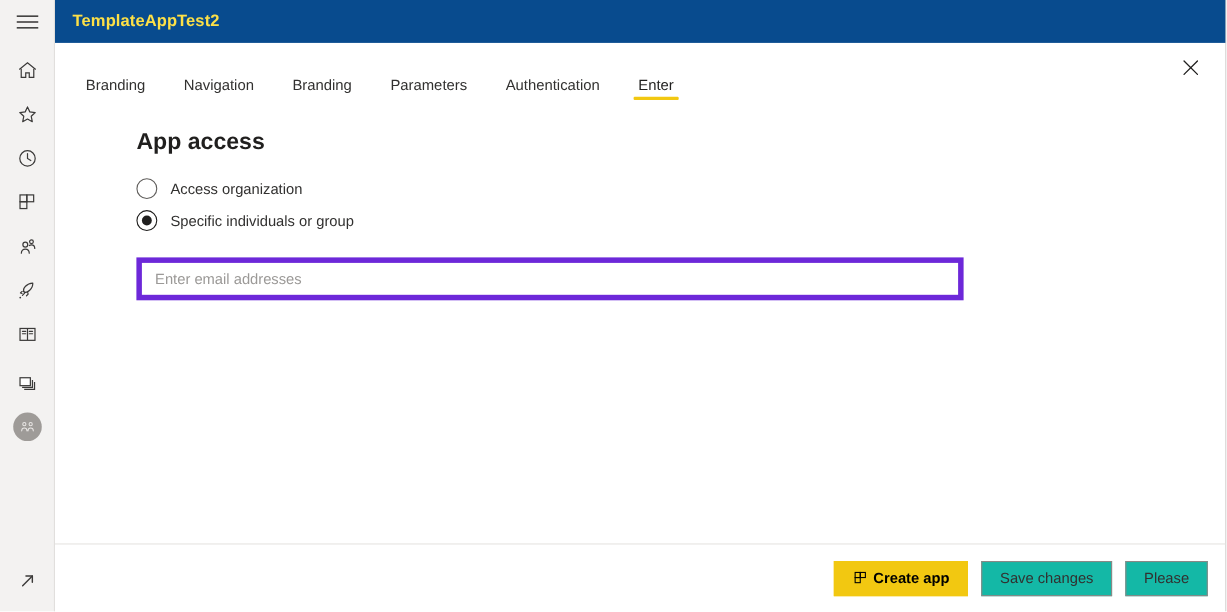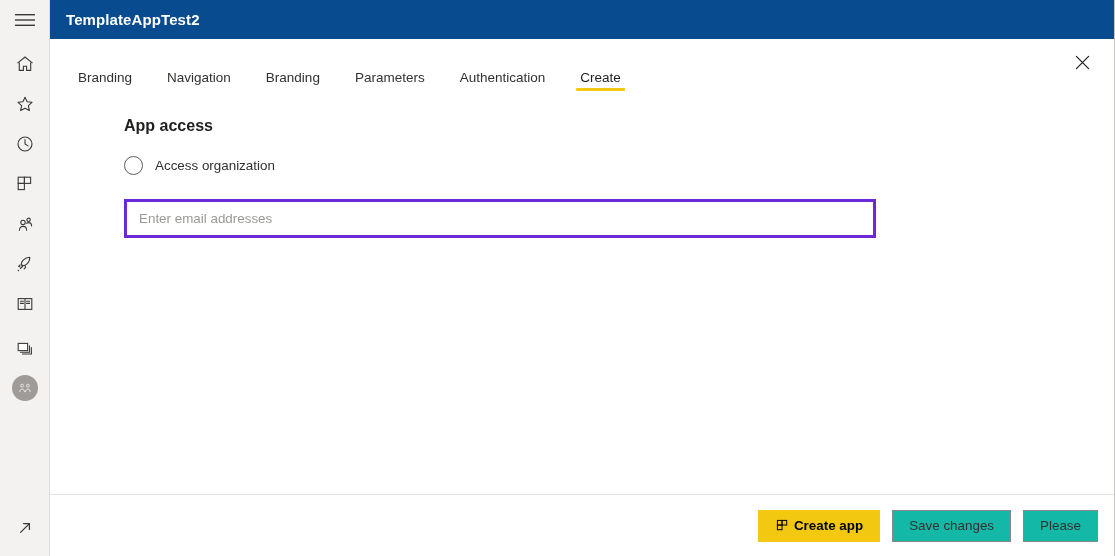--- a/index.html
+++ b/index.html
@@ -42,21 +42,21 @@
          border-right:1px solid #c8c6c4;box-sizing:border-box;position:relative;background:#fff;}
 
   .titlebar{
     height:39px;flex:0 0 39px;
     background:#084b8e;
     display:flex;align-items:center;
     padding:0 16px;
     box-sizing:border-box;
   }
   .titlebar-text{
-    color:#ffffff;font-size:15px;font-weight:bold;
+    color:#fde047;font-size:15px;font-weight:bold;
     letter-spacing:.1px;
   }
 
   .tabstrip{
     height:52px;flex:0 0 52px;
     display:flex;align-items:flex-end;
     padding-left:24px;
     box-sizing:border-box;
     position:relative;
   }
@@ -80,21 +80,21 @@
     cursor:pointer;
   }
 
   .content{
     flex:1 1 auto;
     padding:25px 0 0 74px;
     box-sizing:border-box;
     overflow:hidden;
   }
   .section-title{
-    font-size:16px;font-weight:bold;color:#201f1e;
+    font-size:21px;font-weight:bold;color:#201f1e;
     margin:0 0 16px 0;line-height:1.2;
   }
   .desc-line{
     font-size:13.4px;color:#323130;line-height:22px;
   }
   .desc-line.bold{font-weight:bold;color:#201f1e;}
 
   .radio-group{margin-top:16px;}
   .radio-row{
     display:flex;align-items:center;
@@ -108,21 +108,21 @@
     flex:0 0 19px;
   }
   .radio-row.selected .radio-mark{border:1px solid #201f1e;}
   .radio-dot{width:9px;height:9px;border-radius:50%;background:#201f1e;display:none;}
   .radio-row.selected .radio-dot{display:block;}
   .radio-label{font-size:13.4px;color:#323130;margin-left:12px;}
 
   .email-field{
     margin-top:19px;
     width:752px;height:39px;
-    border:3px solid #6d28d9;
+    border:5px solid #6d28d9;
     box-sizing:border-box;
     background:#fff;
     display:flex;align-items:center;
   }
   .email-field input{
     border:0;outline:0;background:transparent;
     width:100%;height:100%;
     padding:0 12px;box-sizing:border-box;
     font-family:"Liberation Sans", sans-serif;
     font-size:13.4px;color:#323130;
@@ -282,21 +282,21 @@
     <div class="titlebar">
       <span class="titlebar-text">TemplateAppTest2</span>
     </div>
 
     <div class="tabstrip">
       <div class="tab">Branding</div>
       <div class="tab">Navigation</div>
       <div class="tab">Branding</div>
       <div class="tab">Parameters</div>
       <div class="tab">Authentication</div>
-      <div class="tab active">Create</div>
+      <div class="tab active">Enter</div>
 
       <div class="close-btn">
         <span>
           <svg width="15" height="15" viewBox="0 0 15 15" fill="none" stroke="#201f1e" stroke-width="1.2">
             <path d="M1.4 1.4 13.6 13.6M13.6 1.4 1.4 13.6" stroke-linecap="round"></path>
           </svg>
         </span>
       </div>
     </div>
 
@@ -304,20 +304,26 @@
 
       <div class="section-title">App access</div>
 
 
       <div class="radio-group">
         <div class="radio-row">
           <span class="radio-mark">
             
           </span>
           <span class="radio-label">Access organization</span>
+        </div>
+        <div class="radio-row selected">
+          <span class="radio-mark">
+            <span class="radio-dot"></span>
+          </span>
+          <span class="radio-label">Specific individuals or group</span>
         </div>
       </div>
 
       <div class="email-field">
         <input type="text" placeholder="Enter email addresses" value="" style="">
       </div>
     </div>
 
     <div class="footer">
       <div class="btn btn-primary">

